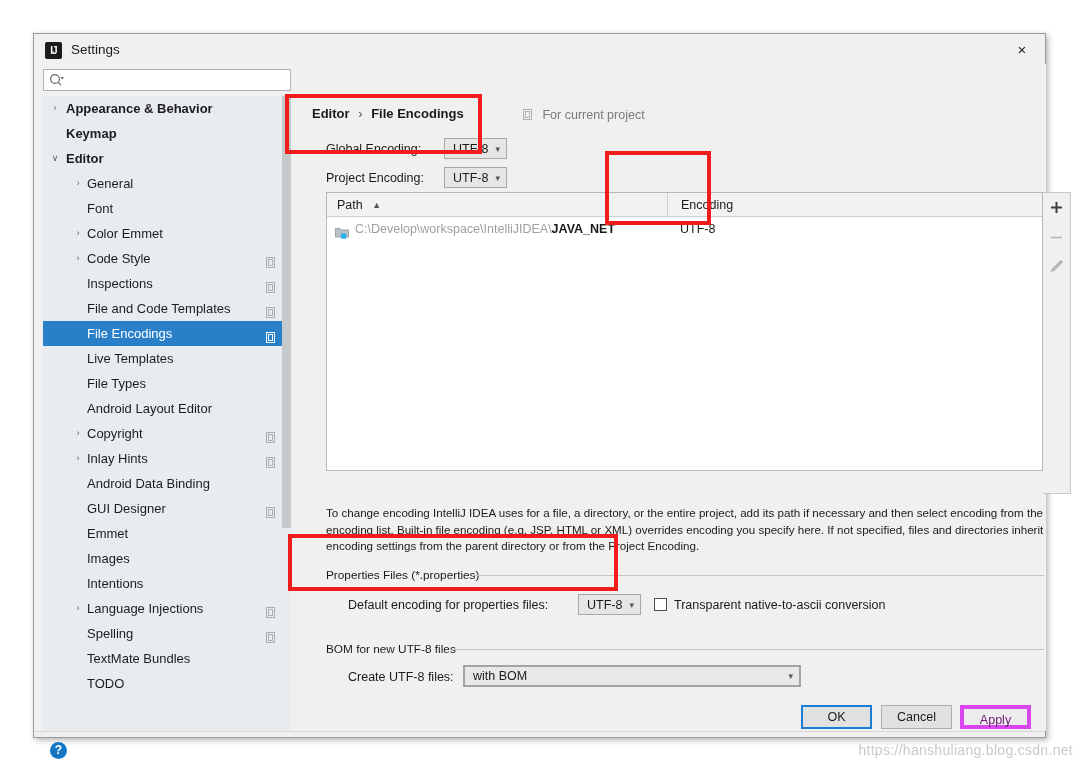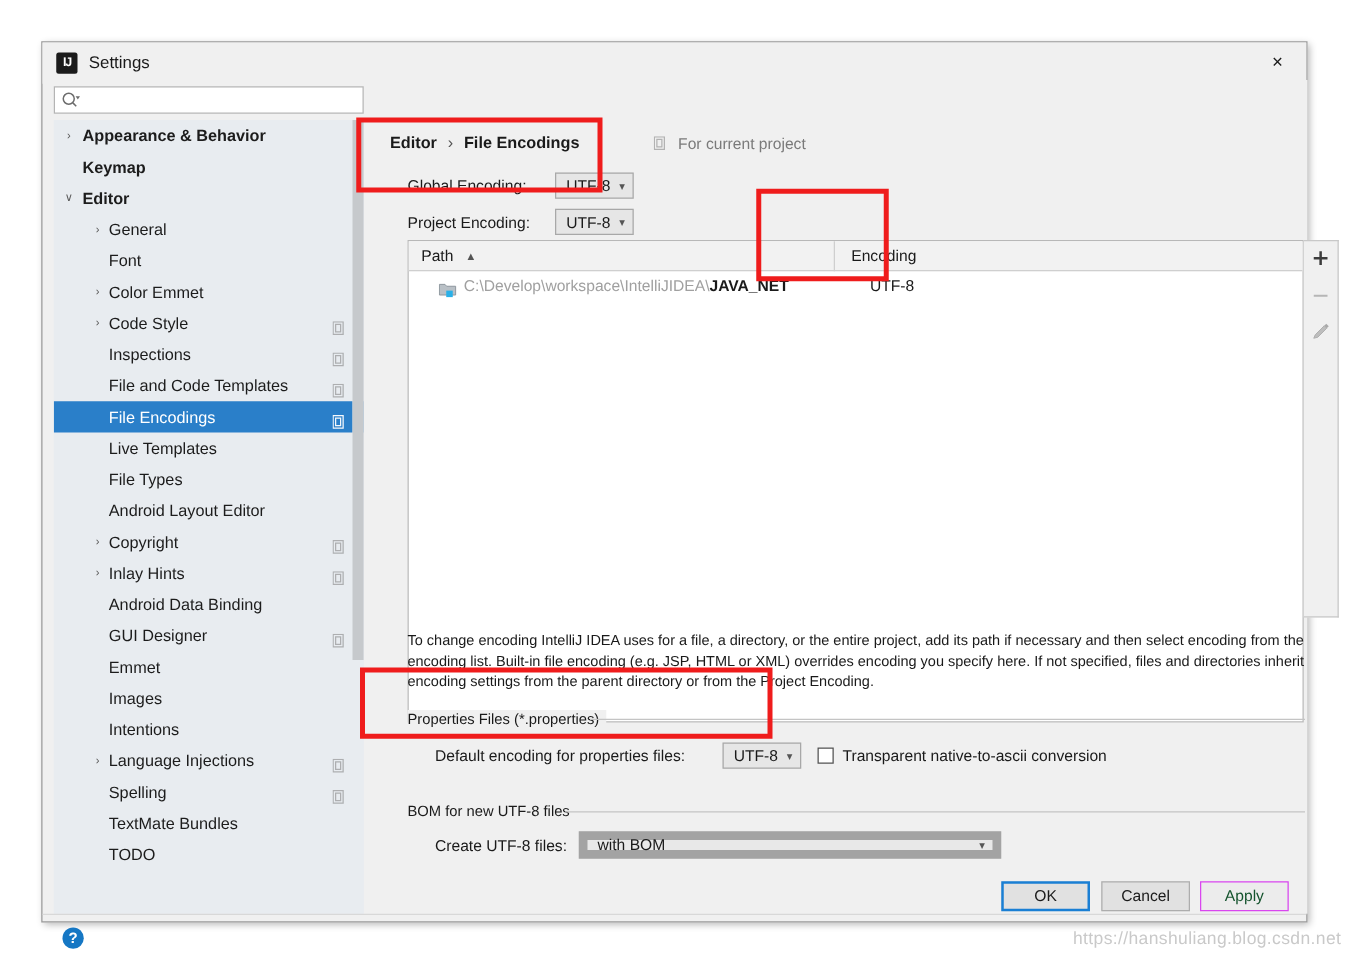--- a/index.html
+++ b/index.html
@@ -214,29 +214,29 @@
   .combo .carrow {
     position: absolute;
     right: 6px;
     top: 50%;
     transform: translateY(-50%);
     font-size: 9px;
     color: #555;
   }
   .combo.wide {
     background: #e8e8e8;
-    border: 7px solid #a3a3a3;
+    border: 2px solid #a3a3a3;
     padding-left: 41px;
   }
 
   
   .tablebox {
     position: absolute;
     left: 34px; top: 128px;
-    width: 717px; height: 386px;
+    width: 717px; height: 279px;
     background: #ffffff;
     border: 1px solid #b8b8b8;
     box-sizing: border-box;
   }
   .thead {
     position: absolute;
     left: 0; top: 0;
     width: 100%; height: 24px;
     background: #f2f2f2;
     border-bottom: 1px solid #cfcfcf;
@@ -254,21 +254,21 @@
   .th.enc { left: 340px; padding-left: 13px; border-left: 1px solid #cfcfcf; height: 24px;}
   .sort-arrow {
     display: inline-block;
     margin-left: 6px;
     font-size: 9px;
     color: #555;
     vertical-align: 1px;
   }
   .trow {
     position: absolute;
-    left: 16px; top: 24px;
+    left: 0; top: 24px;
     width: 100%; height: 25px;
     line-height: 25px;
   }
   .folder-icon {
     position: absolute;
     left: 8px; top: 5px;
     width: 15px; height: 14px;
   }
   .cell-path {
     position: absolute;
@@ -348,23 +348,23 @@
     box-sizing: border-box;
     color: #1a1a1a;
     cursor: pointer;
   }
   .btn.primary {
     background: #e1e1e1;
     border: 2px solid #1a7fd4;
     line-height: 20px;
   }
   .btn.disabled {
-    color: #14532d;
+    color: #701a75;
     background: #ececec;
-    border: 1px solid #d946ef;
+    border: 4px solid #d946ef;
     cursor: default;
   }
   .help-btn {
     position: absolute;
     left: 16px; top: 708px;
     width: 17px; height: 17px;
     border-radius: 50%;
     background: #1577c4;
     color: #ffffff;
     font-size: 12px;

